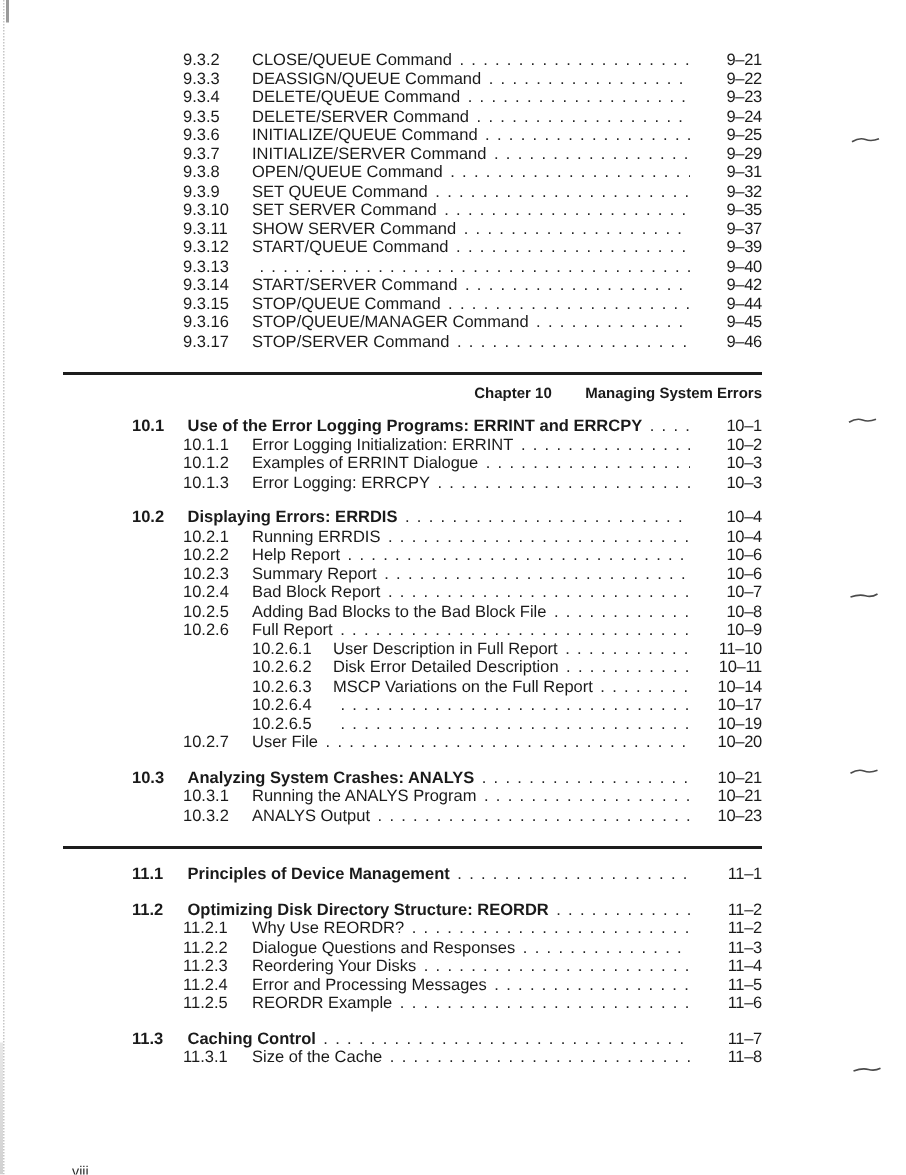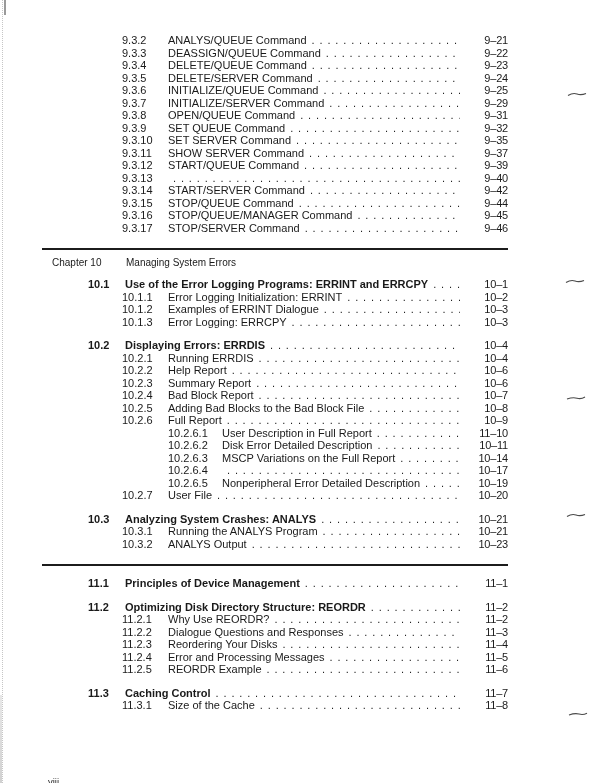--- a/index.html
+++ b/index.html
@@ -60,23 +60,24 @@
   .rule {
     height: 2px;
     background: #1c1c1c;
     margin-top: 14px;
   }
   .chapter-heading {
     display: flex;
     margin-top: 6px;
     padding-left: 10px;
     font-size: 10px;
-    font-weight: normal;
+    font-weight: bold;
     line-height: 14px;
     white-space: nowrap;
+    justify-content: flex-end;
   }
   .ch-label { flex: none; width: 74px; }
 
   .footer {
     position: absolute;
     left: 48px;
     top: 776px;
     font-size: 9.5px;
     color: #2a2a2a;
   }
@@ -106,21 +107,21 @@
   }
 </style>
 </head>
 <body>
 
 <div class="page">
   <div class="content" id="toc-root">
       <div class="toc-group">
         <div class="toc-row lvl2">
           <div class="num">9.3.2</div>
-          <div class="title">ANALYS/QUEUE Command</div>
+          <div class="title">CLOSE/QUEUE Command</div>
           <div class="leader">. . . . . . . . . . . . . . . . . . . . . . . . . . . . . . . . . . . . . . . . . . . . . . . . . . . . . . . . . . . . . . . . . . . . . . . . . . . . . . . . . . . . . . . . . . </div>
           <div class="pagenum">9–21</div>
         </div>
         <div class="toc-row lvl2">
           <div class="num">9.3.3</div>
           <div class="title">DEASSIGN/QUEUE Command</div>
           <div class="leader">. . . . . . . . . . . . . . . . . . . . . . . . . . . . . . . . . . . . . . . . . . . . . . . . . . . . . . . . . . . . . . . . . . . . . . . . . . . . . . . . . . . . . . . . . . </div>
           <div class="pagenum">9–22</div>
         </div>
         <div class="toc-row lvl2">
@@ -299,21 +300,20 @@
           <div class="leader">. . . . . . . . . . . . . . . . . . . . . . . . . . . . . . . . . . . . . . . . . . . . . . . . . . . . . . . . . . . . . . . . . . . . . . . . . . . . . . . . . . . . . . . . . . </div>
           <div class="pagenum">10–14</div>
         </div>
         <div class="toc-row lvl3">
           <div class="num">10.2.6.4</div>
           <div class="leader">. . . . . . . . . . . . . . . . . . . . . . . . . . . . . . . . . . . . . . . . . . . . . . . . . . . . . . . . . . . . . . . . . . . . . . . . . . . . . . . . . . . . . . . . . . </div>
           <div class="pagenum">10–17</div>
         </div>
         <div class="toc-row lvl3">
           <div class="num">10.2.6.5</div>
-          <div class="title">Nonperipheral Error Detailed Description</div>
           <div class="leader">. . . . . . . . . . . . . . . . . . . . . . . . . . . . . . . . . . . . . . . . . . . . . . . . . . . . . . . . . . . . . . . . . . . . . . . . . . . . . . . . . . . . . . . . . . </div>
           <div class="pagenum">10–19</div>
         </div>
         <div class="toc-row lvl2">
           <div class="num">10.2.7</div>
           <div class="title">User File</div>
           <div class="leader">. . . . . . . . . . . . . . . . . . . . . . . . . . . . . . . . . . . . . . . . . . . . . . . . . . . . . . . . . . . . . . . . . . . . . . . . . . . . . . . . . . . . . . . . . . </div>
           <div class="pagenum">10–20</div>
         </div>
       </div>

